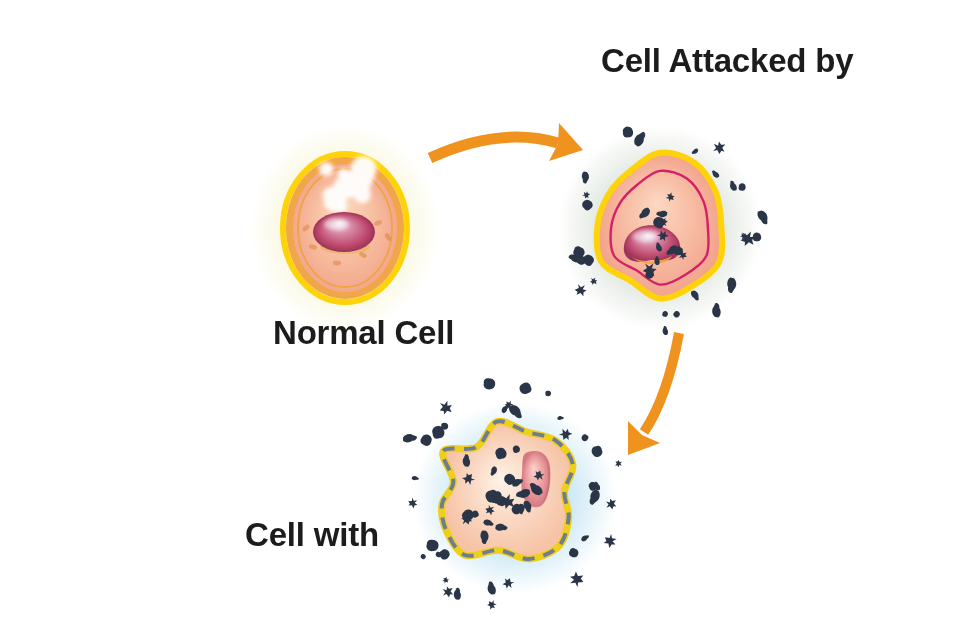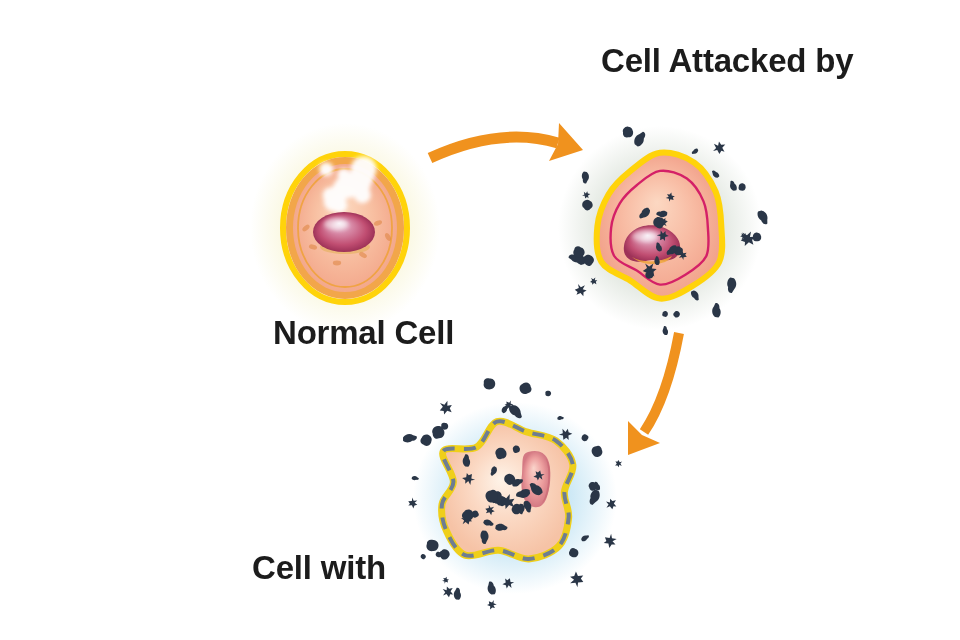--- a/index.html
+++ b/index.html
@@ -241,16 +241,16 @@
         </g>
     </g>
   </svg>
 
   <div class="label" style="left:238px;top:316px;margin-left:35px;">
     <span>Normal Cell</span>
   </div>
   <div class="label" style="left:601px;top:44px;">
     <div>Cell Attacked by</div>
   </div>
-  <div class="label" style="left:252px;top:518px;margin-top:33px;">
+  <div class="label" style="left:245px;top:518px;">
     <div>Cell with</div>
   </div>
 </div>
 
 </body></html>

